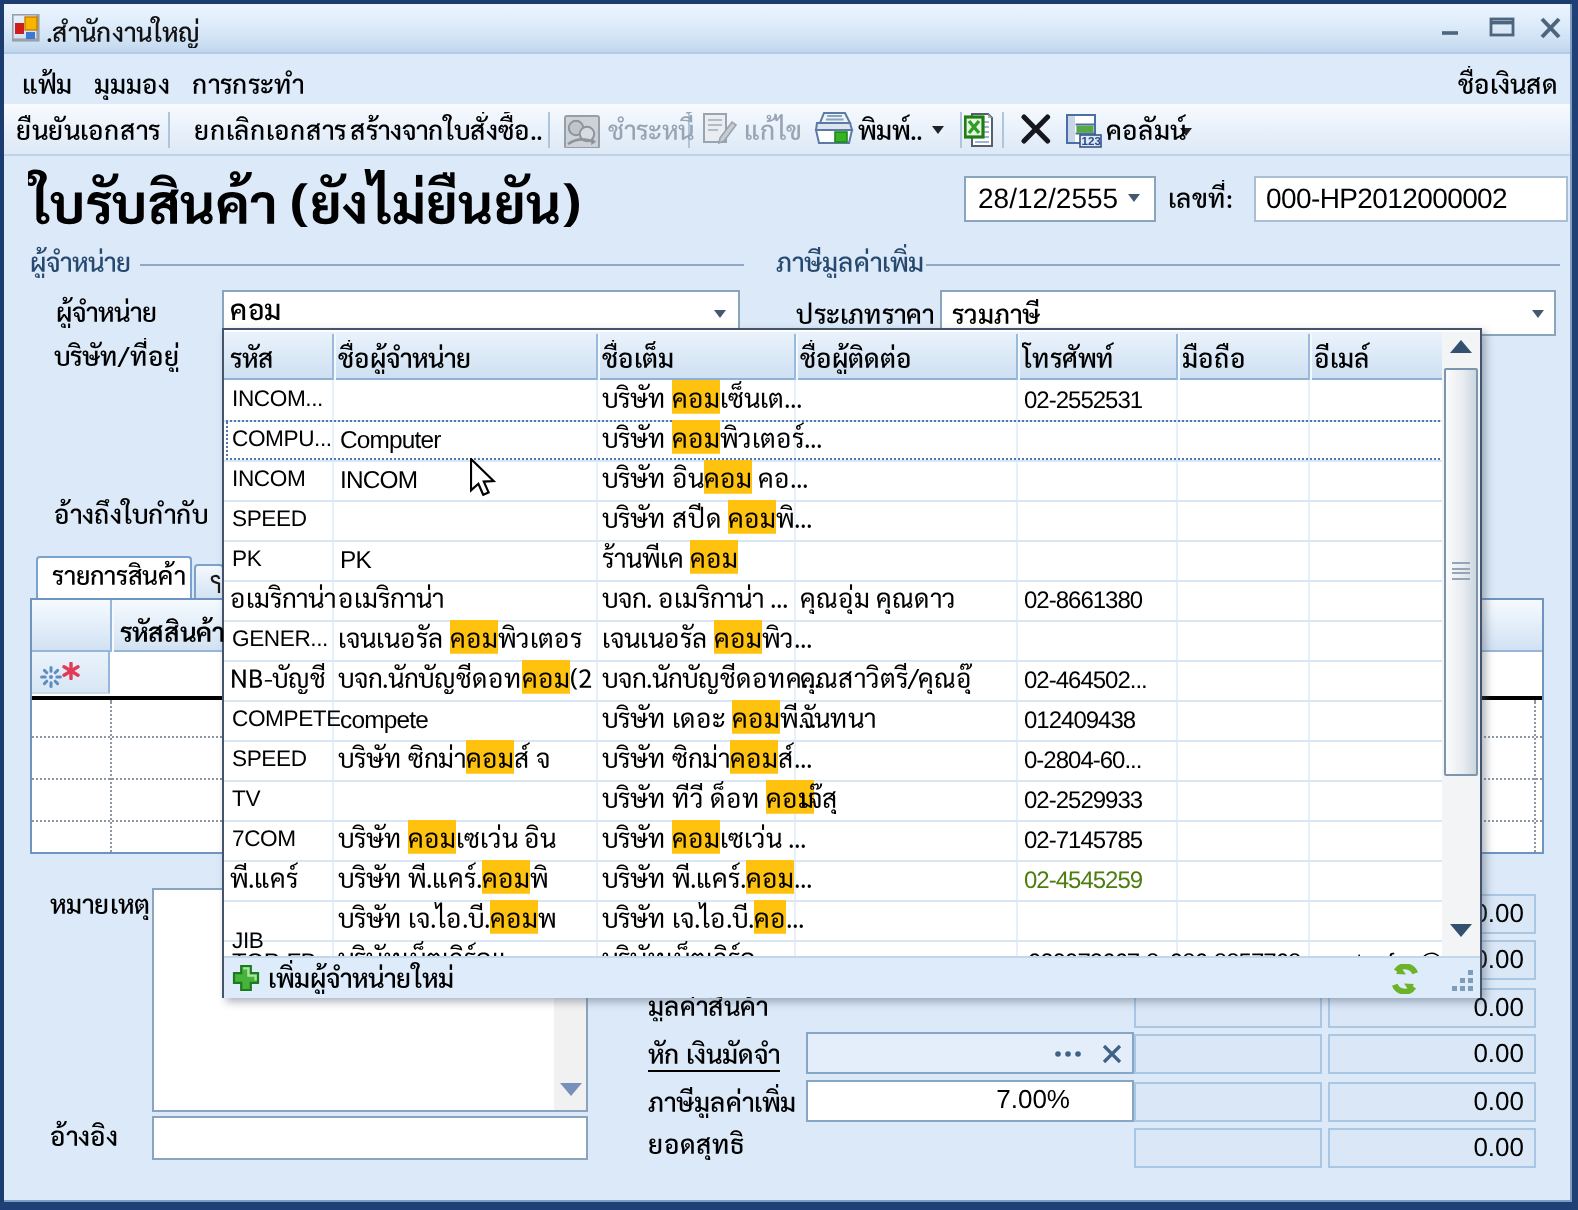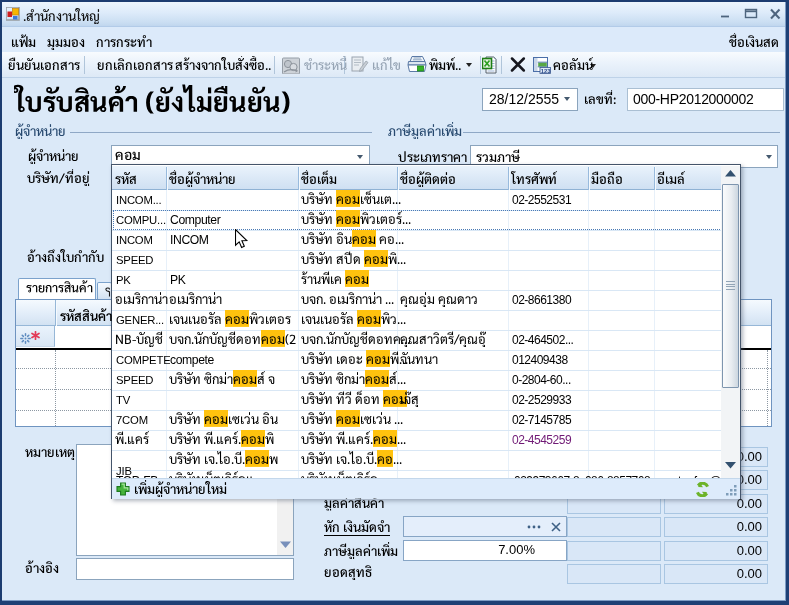--- a/index.html
+++ b/index.html
@@ -237,21 +237,21 @@
 <div class="abs" style="left:400px;top:167px;width:78px;font-size:12px;letter-spacing:-0.5px;height:17px;line-height:16px;color:#000;overflow:hidden;white-space:nowrap">02-464502...</div>
 <div class="abs" style="left:4px;top:187px;width:54px;font-size:11.3px;letter-spacing:-0.2px;height:17px;line-height:16px;color:#000;overflow:hidden;white-space:nowrap">COMPETE</div>
 <div class="abs" style="left:58px;top:187px;width:129px;font-size:12.2px;letter-spacing:-0.4px;height:17px;line-height:16px;color:#000;overflow:hidden;white-space:nowrap">compete</div>
 <div class="abs" style="left:400px;top:187px;width:78px;font-size:12px;letter-spacing:-0.5px;height:17px;line-height:16px;color:#000;overflow:hidden;white-space:nowrap">012409438</div>
 <div class="abs" style="left:4px;top:207px;width:54px;font-size:11.3px;letter-spacing:-0.2px;height:17px;line-height:16px;color:#000;overflow:hidden;white-space:nowrap">SPEED</div>
 <div class="abs" style="left:400px;top:207px;width:78px;font-size:12px;letter-spacing:-0.5px;height:17px;line-height:16px;color:#000;overflow:hidden;white-space:nowrap">0-2804-60...</div>
 <div class="abs" style="left:4px;top:227px;width:54px;font-size:11.3px;letter-spacing:-0.2px;height:17px;line-height:16px;color:#000;overflow:hidden;white-space:nowrap">TV</div>
 <div class="abs" style="left:400px;top:227px;width:78px;font-size:12px;letter-spacing:-0.5px;height:23px;line-height:16px;color:#000;overflow:hidden;white-space:nowrap">02-2529933</div>
 <div class="abs" style="left:4px;top:247px;width:54px;font-size:11.3px;letter-spacing:-0.2px;height:17px;line-height:16px;color:#000;overflow:hidden;white-space:nowrap">7COM</div>
 <div class="abs" style="left:400px;top:247px;width:78px;font-size:12px;letter-spacing:-0.5px;height:17px;line-height:16px;color:#000;overflow:hidden;white-space:nowrap">02-7145785</div>
-<div class="abs" style="left:400px;top:267px;width:78px;font-size:12px;letter-spacing:-0.5px;height:16px;line-height:16px;color:#701a75;overflow:hidden;white-space:nowrap">02-4545259</div>
+<div class="abs" style="left:400px;top:267px;width:78px;font-size:12px;letter-spacing:-0.5px;height:16px;line-height:16px;color:#4d7c0f;overflow:hidden;white-space:nowrap">02-4545259</div>
 <div class="abs" style="left:4px;top:298px;width:54px;font-size:11.3px;letter-spacing:-0.2px;height:17px;line-height:16px;color:#000;overflow:hidden;white-space:nowrap">JIB</div>
 <div class="abs" style="left:4px;top:307px;width:700px;height:9px;overflow:hidden;font-size:12px;letter-spacing:-0.3px;line-height:15px;color:#000">
       <span style="position:absolute;left:0px;top:2px">TOP-FB</span>
       <span style="position:absolute;left:398px;top:2px;letter-spacing:-0.5px">029973667-8, 086-8857768</span>
       <span style="position:absolute;left:562px;top:2px">topfp..@..</span>
     </div>
 <div class="abs" style="left:609px;top:1px;width:19px;height:312px;background:#f2f4f6"></div>
 <svg class="abs" style="left:613px;top:5px" width="11" height="7" viewBox="0 0 11 7">
       <path d="M5.5 0 L11 6.5 L0 6.5 Z" fill="#33516f"></path>
     </svg>

